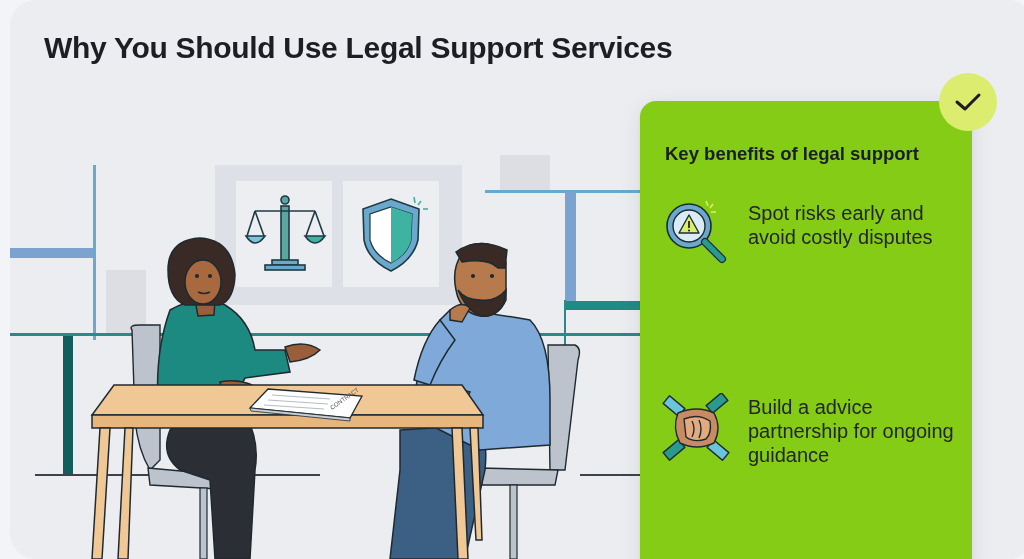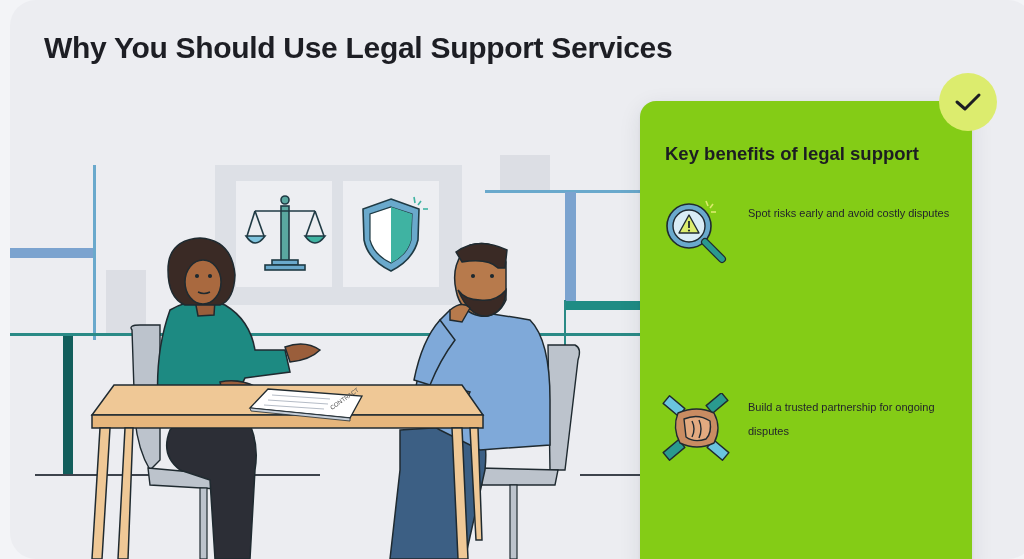--- a/index.html
+++ b/index.html
@@ -31,21 +31,21 @@
     box-shadow: 0 6px 22px rgba(30, 35, 60, 0.10), 0 1px 3px rgba(30,35,60,0.06);
   }
   .card-title {
     position: absolute; left: 25px; top: 42px;
     font-size: 18.5px; font-weight: 700; color: #1c1d22; margin: 0; white-space: nowrap;
   }
   .benefit { position: absolute; left: 22px; width: 300px; height: 80px; }
   .benefit .icon { position: absolute; left: 0; top: 0; width: 70px; height: 70px; }
   .benefit .text {
     position: absolute; left: 86px; top: 2px; width: 220px;
-    font-size: 11px; line-height: 24px; color: #23252b;
+    font-size: 20px; line-height: 24px; color: #23252b;
   }
   .check-badge {
     position: absolute; left: 929px; top: 73px; width: 58px; height: 58px;
     border-radius: 50%; background: #dcec6e;
     display: flex; align-items: center; justify-content: center;
   }
 </style>
 </head>
 <body>
 
@@ -178,21 +178,21 @@
         <g stroke="#1f2a30" stroke-width="1.4" stroke-linejoin="round">
           <rect x="2" y="8" width="20" height="10" transform="rotate(40 12 13)" fill="#6ac4de"></rect>
           <rect x="45" y="5" width="20" height="10" transform="rotate(-40 55 10)" fill="#2a9a8e"></rect>
           <rect x="2" y="52" width="20" height="10" transform="rotate(-40 12 57)" fill="#2a9a8e"></rect>
           <rect x="46" y="52" width="20" height="10" transform="rotate(40 56 57)" fill="#6ac4de"></rect>
           <path d="M16 20 Q35 12 52 20 Q60 35 52 50 Q35 58 18 50 Q10 35 16 20 Z" fill="#c98c62"></path>
           <path d="M22 26 Q36 20 48 28 Q50 40 44 46 Q32 50 24 44 Z" fill="#e2aa80"></path>
           <path d="M30 28 Q34 36 30 44 M37 27 Q41 36 37 45" fill="none"></path>
         </g>
       </svg>
-      <div class="text">Build a trusted partnership for ongoing disputes</div>
+      <div class="text">Build a advice partnership for ongoing guidance</div>
     </div>
   </div>
 
   <div class="check-badge">
     <svg width="30" height="24" viewBox="0 0 30 24">
       <path d="M4 12 L12 19 L26 5" fill="none" stroke="#1c1d22" stroke-width="3" stroke-linecap="round" stroke-linejoin="round"></path>
     </svg>
   </div>
 
 </div>

